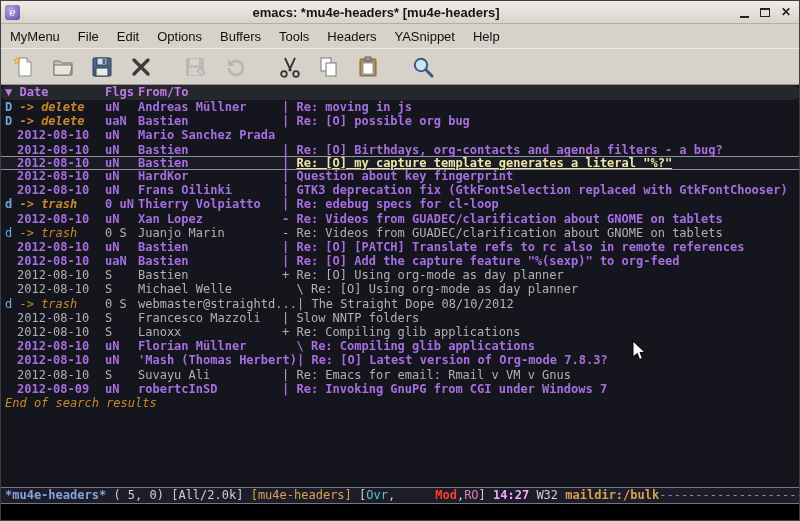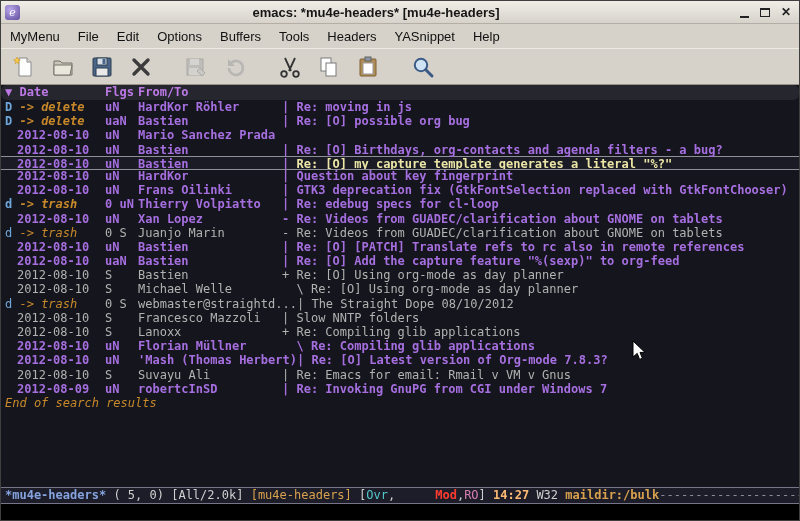--- a/index.html
+++ b/index.html
@@ -53,21 +53,21 @@
     height:15px; line-height:15px; display:flex; white-space:pre;
     background:var(--bg-header-line,#26262f);
     color:var(--fg-header-line,#bd7ae6); font-weight:bold;border-radius:6px;
   }
   .row { display:flex; white-space:pre; height:14.2px; line-height:14.2px; }
   .c-date  { flex:0 0 104px; padding-left:4px; overflow:hidden; }
   .c-date.is-date { padding-left:16px; }
   .c-flags { flex:0 0 33px; overflow:hidden; }
   .c-from  { flex:0 0 auto; min-width:144px; }
   .c-subj  { flex:1 1 auto; overflow:hidden; }
-  .row.unread { color:var(--fg-unread,#a66fe0); font-weight:bold; }
+  .row.unread { color:var(--fg-unread,#a66fe0); font-weight:bold;align-items:center; }
   .row.read   { color:var(--fg-read,#b2b2b2); }
   .c-mark { color:var(--fg-mark,#c8892a); font-style:italic; }
   .mark-lead { color:var(--fg-mark-lead,#6fa8dc); font-style:normal; }
   .row.current {
     border-top:1px solid #8f8f98; border-bottom:1px solid #8f8f98;
     margin:-1px 0; background:#1b1b26;
   }
   .row.current .subj {
     color:var(--fg-current-subject,#ece7a6);
     text-decoration:underline; font-weight:bold;
@@ -81,21 +81,21 @@
     border-top:1px solid #767688; border-bottom:1px solid #767688;
     font-family:"DejaVu Sans Mono", monospace; font-size:12px; line-height:15px;
     white-space:pre; overflow:hidden; padding-left:4px;
   }
   .ml-buffer { color:var(--ml-buffer,#85a3dd); font-weight:bold; }
   .ml-plain  { color:var(--fg-modeline,#cfcfcf); }
   .ml-minor  { color:var(--ml-minor,#d7a14d); }
   .ml-ovr    { color:var(--ml-ovr,#53c7c7); }
   .ml-mod    { color:var(--ml-mod,#ff3b30); font-weight:bold;margin-left:40px; }
   .ml-ro     { color:var(--ml-ro,#d77fb4); }
-  .ml-time   { color:#fdba74; font-weight:bold; }
+  .ml-time   { color:#f0abfc; font-weight:bold; }
   .ml-path   { color:var(--ml-path,#d7a14d); font-weight:bold; }
   .ml-dashes { color:#8a8a98; }
   
   .echo { position:absolute; left:0; right:0; bottom:0; height:16px; background:#000; }
   
   .mouse-cursor { position:absolute; left:631px; top:339px; z-index:10; }
 </style>
 </head>
 <body>
 
@@ -198,21 +198,21 @@
       </span>
     </div>
 
   <div class="buffer">
     <div class="header-line">
       <span class="c-date"><span>▼ </span><span>Date</span></span>
       <span class="c-flags">Flgs</span>
       <span class="c-from">From/To</span>
     </div>
     <div id="rows">
-        <div class="row unread"><span class="c-date c-mark"><span class="mark-lead">D</span> -&gt; delete</span><span class="c-flags">uN</span><span class="c-from">HardKor Röhler</span><span class="c-subj"><span class="prefix">| </span><span class="subj">Re: moving in js</span></span></div>
+        <div class="row unread"><span class="c-date c-mark"><span class="mark-lead">D</span> -&gt; delete</span><span class="c-flags">uN</span><span class="c-from">Andreas Müllner</span><span class="c-subj"><span class="prefix">| </span><span class="subj">Re: moving in js</span></span></div>
         <div class="row unread"><span class="c-date c-mark"><span class="mark-lead">D</span> -&gt; delete</span><span class="c-flags">uaN</span><span class="c-from">Bastien</span><span class="c-subj"><span class="prefix">| </span><span class="subj">Re: [O] possible org bug</span></span></div>
         <div class="row unread"><span class="c-date is-date">2012-08-10</span><span class="c-flags">uN</span><span class="c-from">Mario Sanchez Prada</span></div>
         <div class="row unread"><span class="c-date is-date">2012-08-10</span><span class="c-flags">uN</span><span class="c-from">Bastien</span><span class="c-subj"><span class="prefix">| </span><span class="subj">Re: [O] Birthdays, org-contacts and agenda filters - a bug?</span></span></div>
         <div class="row unread current"><span class="c-date is-date">2012-08-10</span><span class="c-flags">uN</span><span class="c-from">Bastien</span><span class="c-subj"><span class="prefix">| </span><span class="subj">Re: [O] my capture template generates a literal "%?"</span></span></div>
         <div class="row unread"><span class="c-date is-date">2012-08-10</span><span class="c-flags">uN</span><span class="c-from">HardKor</span><span class="c-subj"><span class="prefix">| </span><span class="subj">Question about key fingerprint</span></span></div>
         <div class="row unread"><span class="c-date is-date">2012-08-10</span><span class="c-flags">uN</span><span class="c-from">Frans Oilinki</span><span class="c-subj"><span class="prefix">| </span><span class="subj">GTK3 deprecation fix (GtkFontSelection replaced with GtkFontChooser)</span></span></div>
         <div class="row unread"><span class="c-date c-mark"><span class="mark-lead">d</span> -&gt; trash</span><span class="c-flags">0 uN</span><span class="c-from">Thierry Volpiatto</span><span class="c-subj"><span class="prefix">| </span><span class="subj">Re: edebug specs for cl-loop</span></span></div>
         <div class="row unread"><span class="c-date is-date">2012-08-10</span><span class="c-flags">uN</span><span class="c-from">Xan Lopez</span><span class="c-subj"><span class="prefix">- </span><span class="subj">Re: Videos from GUADEC/clarification about GNOME on tablets</span></span></div>
         <div class="row read"><span class="c-date c-mark"><span class="mark-lead">d</span> -&gt; trash</span><span class="c-flags">0 S</span><span class="c-from">Juanjo Marin</span><span class="c-subj"><span class="prefix">- </span><span class="subj">Re: Videos from GUADEC/clarification about GNOME on tablets</span></span></div>
         <div class="row unread"><span class="c-date is-date">2012-08-10</span><span class="c-flags">uN</span><span class="c-from">Bastien</span><span class="c-subj"><span class="prefix">| </span><span class="subj">Re: [O] [PATCH] Translate refs to rc also in remote references</span></span></div>

